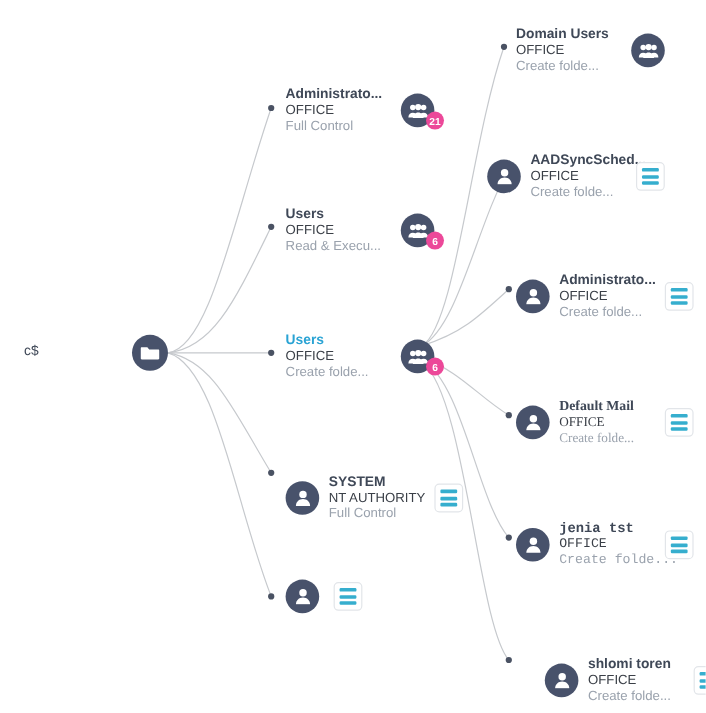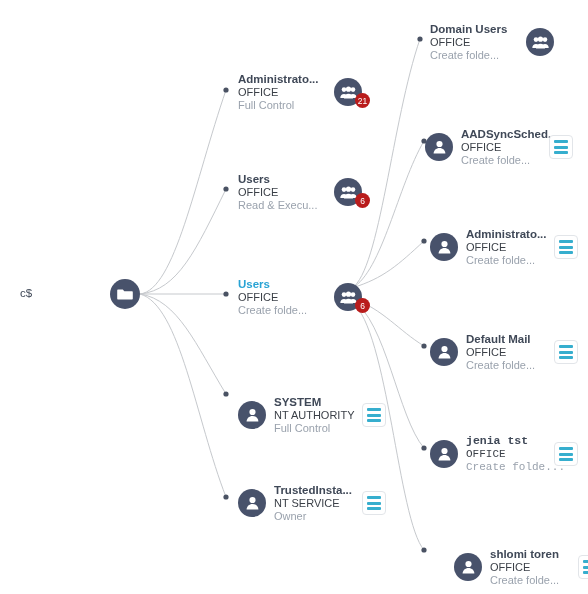--- a/index.html
+++ b/index.html
@@ -25,24 +25,24 @@
     position:relative;
   }
   .avatar.root{width:30px;height:30px;flex:0 0 30px;}
   .avatar svg{display:block;}
 
   .badge{
     position:absolute;
     right:-8px;bottom:-2px;
     min-width:15px;height:15px;
     border-radius:50%;
-    background:#b91c1c;
+    background:#ec4899;
     color:#ffffff;
     font-size:8.5px;
-    font-weight:normal;
+    font-weight:bold;
     display:flex;align-items:center;justify-content:center;
     padding:0 2px;
     box-sizing:border-box;
     line-height:1;
     text-align:right;
   }
 
   .labels{display:flex;flex-direction:column;line-height:1.22;}
   .l-title{font-size:11.5px;font-weight:bold;color:#3f4857;white-space:nowrap;}
   .l-title.selected{color:#29a3d4;}
@@ -188,25 +188,20 @@
     </div>
   </div>
 
   <div class="node icon-left" style="left:238px;top:483px;">
     <div class="avatar" style="margin-right:8px;">
       <svg width="13" height="14" viewBox="0 0 13 14">
         <circle cx="6.5" cy="4" r="3.1" fill="#ffffff"></circle>
         <path fill="#ffffff" d="M0.6 13.6c0-3.3 2.6-5.7 5.9-5.7s5.9 2.4 5.9 5.7z"></path>
       </svg>
     </div>
-    <div class="labels" style="width:84px;">
-      <div class="l-title">TrustedInsta...</div>
-      <div class="l-sub">NT SERVICE</div>
-      <div class="l-perm">Owner</div>
-    </div>
     <div class="menu-btn" style="margin-left:4px;">
       <span></span>
       <span></span>
       <span></span>
     </div>
   </div>
 
   <div class="node icon-right" style="left:430px;top:22px;">
     <div class="labels" style="width:92px;">
       <div class="l-title">Domain Users</div>
@@ -218,21 +213,21 @@
         <circle cx="4" cy="3.6" r="2.3" fill="#ffffff"></circle>
         <circle cx="13" cy="3.6" r="2.3" fill="#ffffff"></circle>
         <circle cx="8.5" cy="3.2" r="2.6" fill="#ffffff"></circle>
         <path fill="#ffffff" d="M0.3 12c0-2.4 1.6-4 3.7-4s3.7 1.6 3.7 4z"></path>
         <path fill="#ffffff" d="M9.3 12c0-2.4 1.6-4 3.7-4s3.7 1.6 3.7 4z"></path>
         <path fill="#ffffff" d="M4 12.4c0-2.7 2-4.6 4.5-4.6s4.5 1.9 4.5 4.6z"></path>
       </svg>
     </div>
   </div>
 
-  <div class="node icon-left" style="left:425px;top:127px;justify-content:flex-end;">
+  <div class="node icon-left" style="left:406px;top:127px;justify-content:flex-end;">
     <div class="avatar" style="margin-right:8px;">
       <svg width="13" height="14" viewBox="0 0 13 14">
         <circle cx="6.5" cy="4" r="3.1" fill="#ffffff"></circle>
         <path fill="#ffffff" d="M0.6 13.6c0-3.3 2.6-5.7 5.9-5.7s5.9 2.4 5.9 5.7z"></path>
       </svg>
     </div>
     <div class="labels" style="width:84px;">
       <div class="l-title">AADSyncSched...</div>
       <div class="l-sub">OFFICE</div>
       <div class="l-perm">Create folde...</div>
@@ -263,21 +258,21 @@
     </div>
   </div>
 
   <div class="node icon-left" style="left:430px;top:332px;">
     <div class="avatar" style="margin-right:8px;">
       <svg width="13" height="14" viewBox="0 0 13 14">
         <circle cx="6.5" cy="4" r="3.1" fill="#ffffff"></circle>
         <path fill="#ffffff" d="M0.6 13.6c0-3.3 2.6-5.7 5.9-5.7s5.9 2.4 5.9 5.7z"></path>
       </svg>
     </div>
-    <div class="labels" style="width:84px;">
+    <div class="labels" style="width:84px;font-family:Liberation Serif, serif;">
       <div class="l-title">Default Mail</div>
       <div class="l-sub">OFFICE</div>
       <div class="l-perm">Create folde...</div>
     </div>
     <div class="menu-btn" style="margin-left:4px;">
       <span></span>
       <span></span>
       <span></span>
     </div>
   </div>

